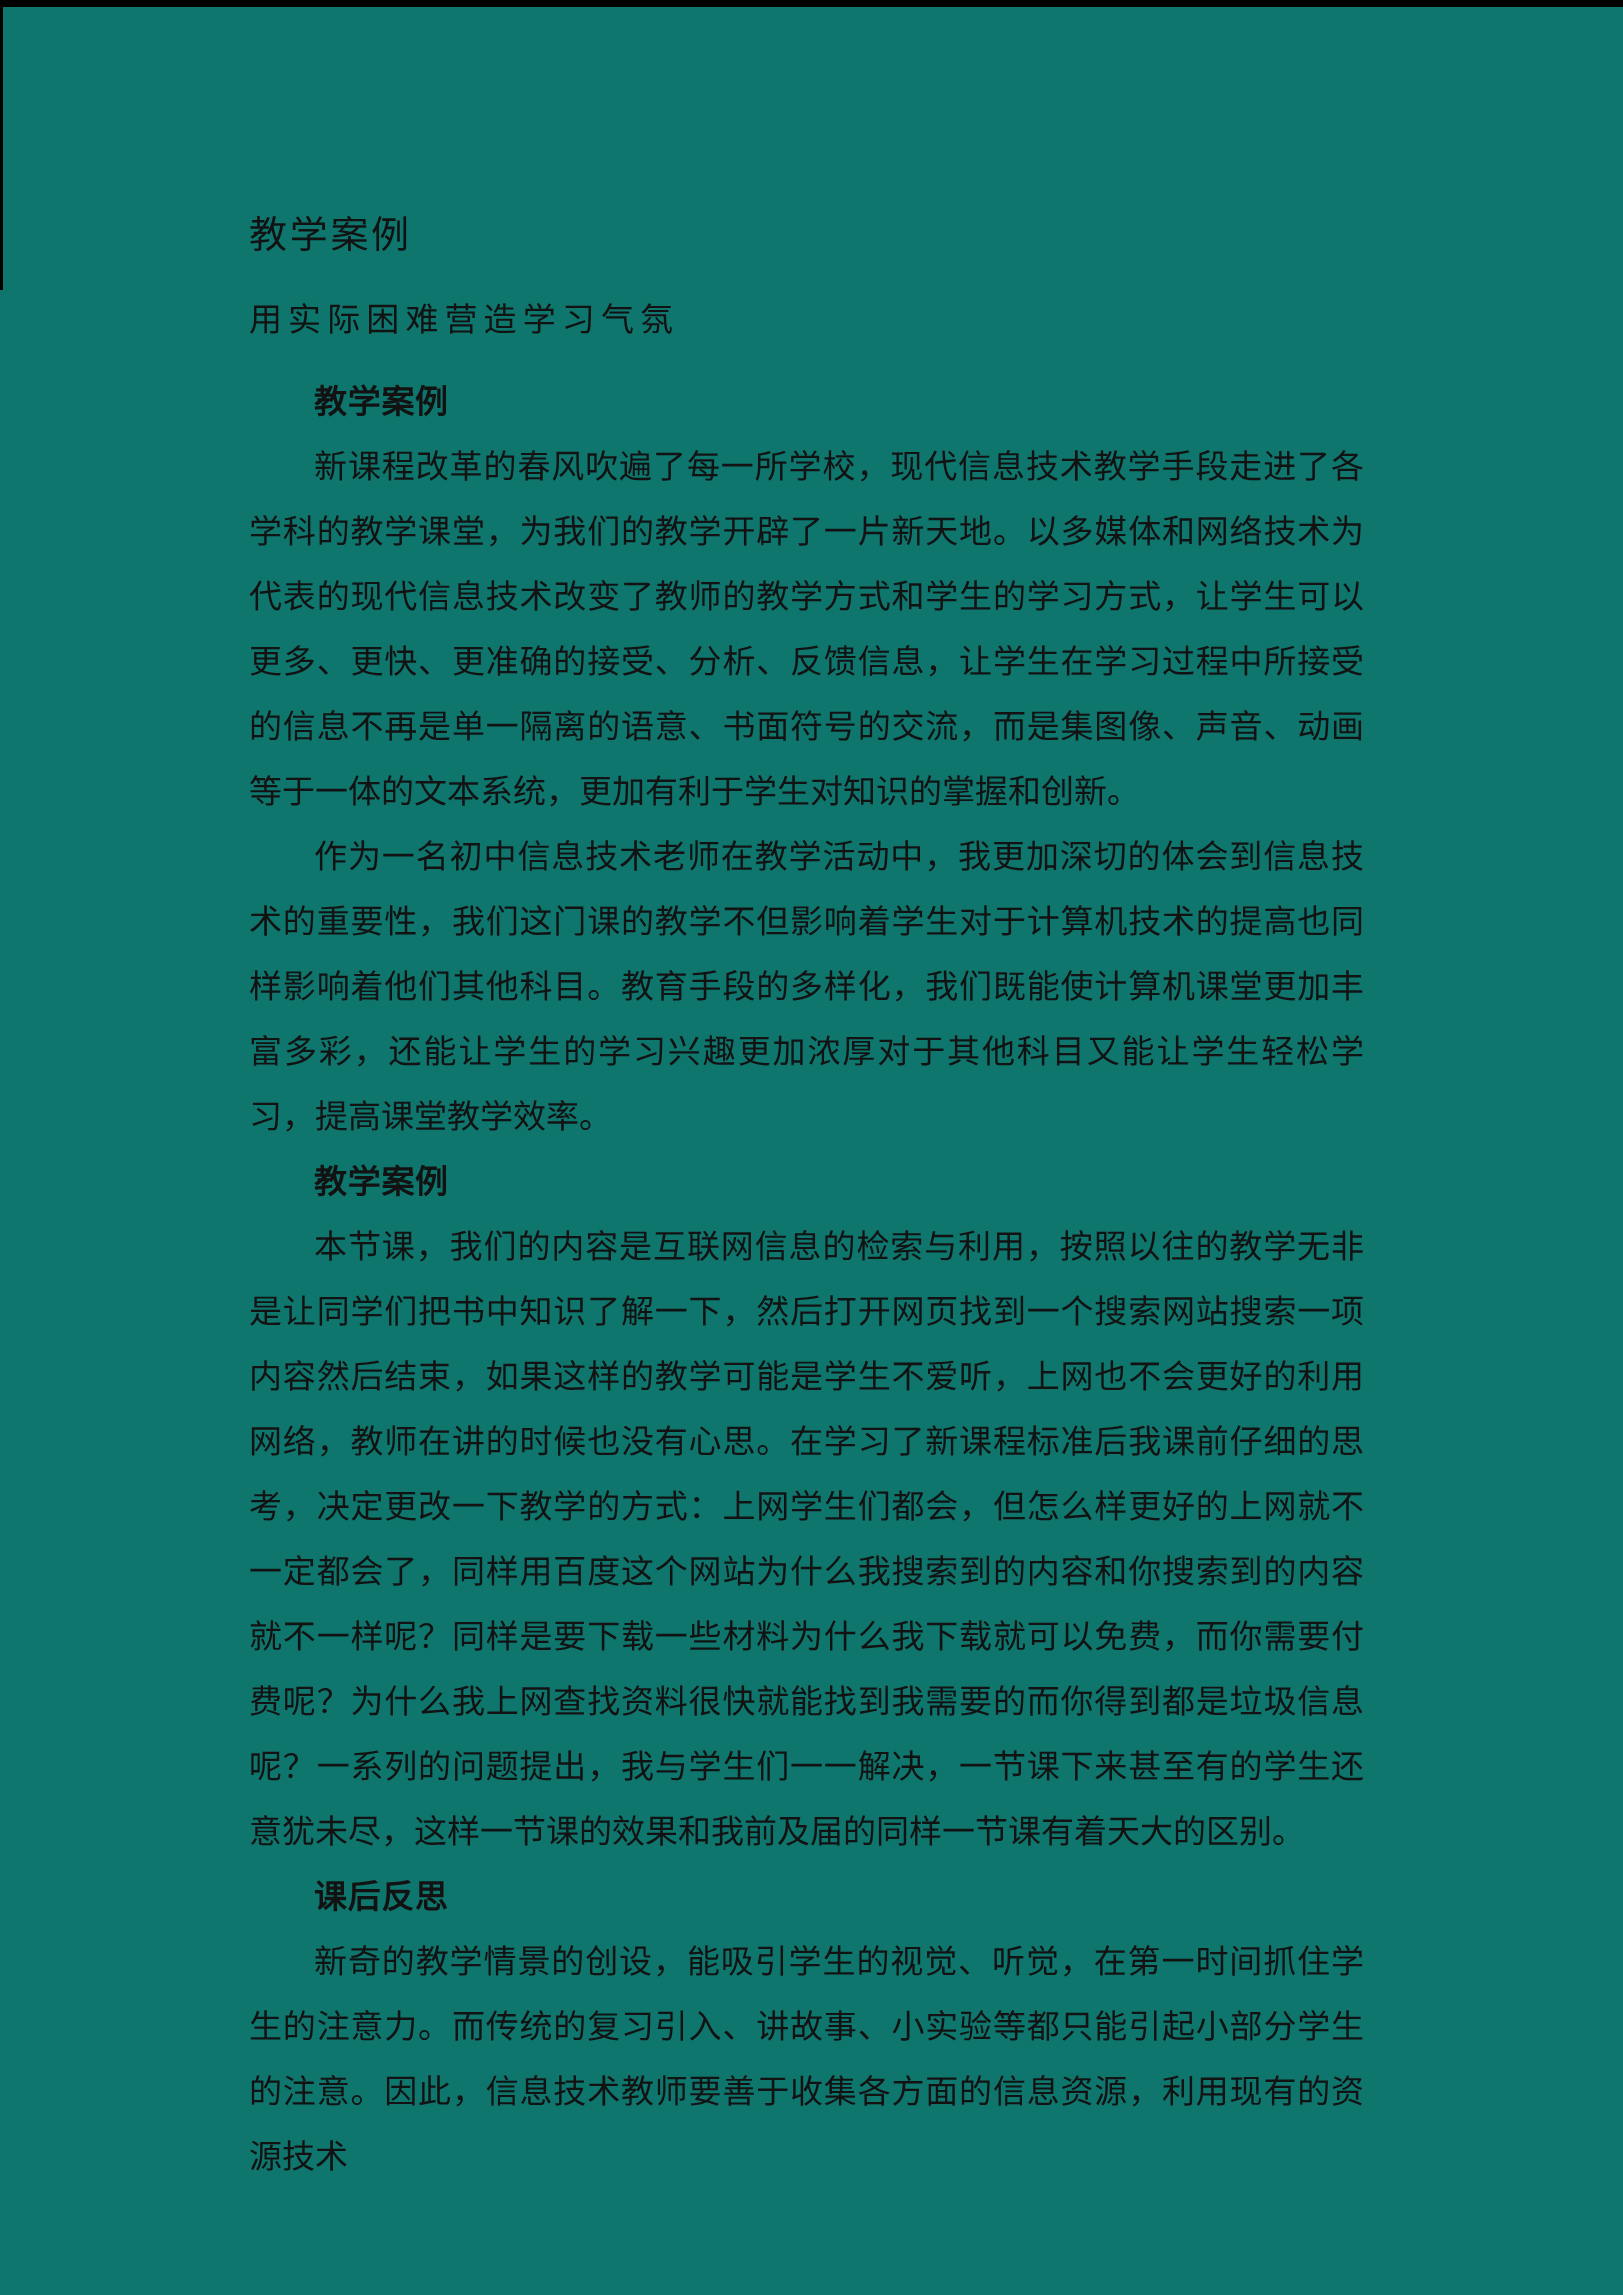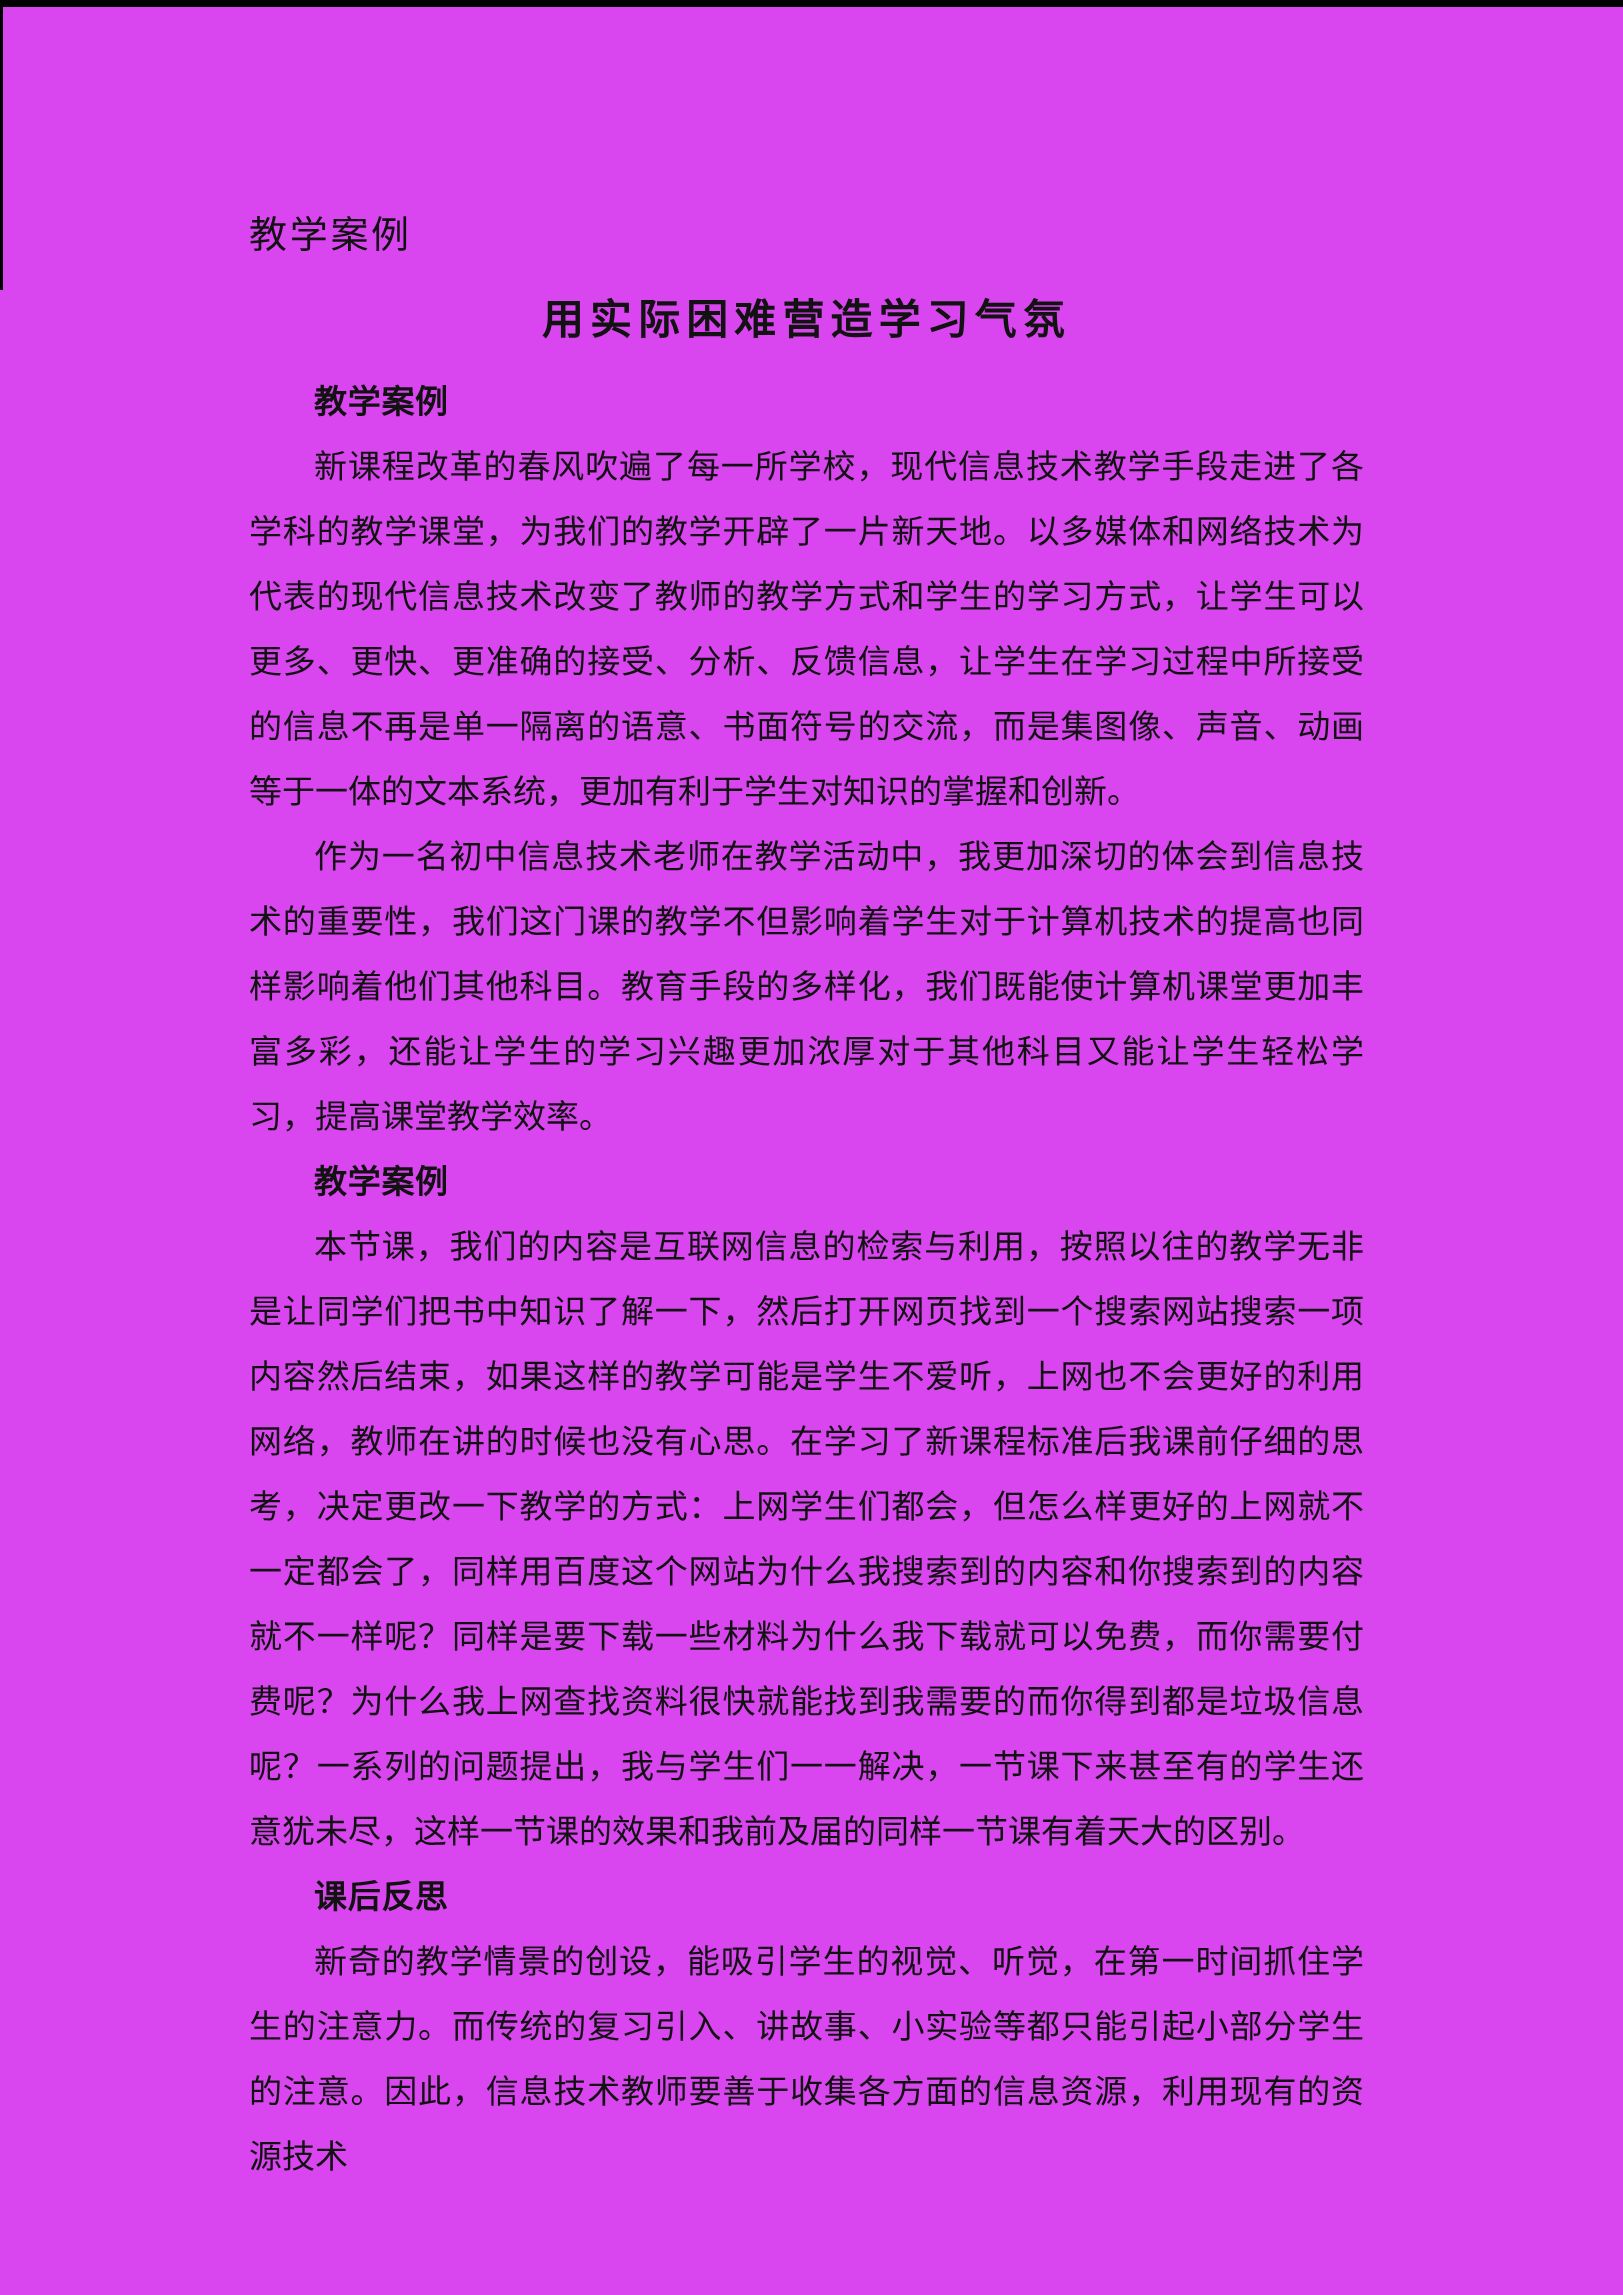--- a/index.html
+++ b/index.html
@@ -4,21 +4,21 @@
 <style>
   html, body {
     margin: 0;
     padding: 0;
     background: #ffffff;
   }
   .page {
     position: relative;
     width: 1623px;
     height: 2295px;
-    background: #d946ef;
+    background: #0f766e;
     overflow: hidden;
     font-family: "Liberation Serif", "DejaVu Serif", serif;
     color: #121212;
   }
   
   .scan-edge-top {
     position: absolute;
     top: 0; left: 0;
     width: 1623px; height: 6.8px;
     background: #000000;
@@ -37,24 +37,24 @@
   }
   .doc-label {
     margin: 201px 0 0 0;
     font-size: 38px;
     line-height: 68px;
     font-weight: 400;
     letter-spacing: 2.7px;
   }
   .main-title {
     margin: 17px 0 0 0;
-    font-size: 42px;
+    font-size: 33px;
     line-height: 68px;
-    font-weight: 700;
-    text-align: center;
+    font-weight: 400;
+    text-align: left;
     letter-spacing: 6.1px;
   }
   .section-heading {
     margin: 0;
     font-size: 33px;
     line-height: 65px;
     font-weight: 700;
     text-indent: 65px;
     letter-spacing: 0.7px;
   }

